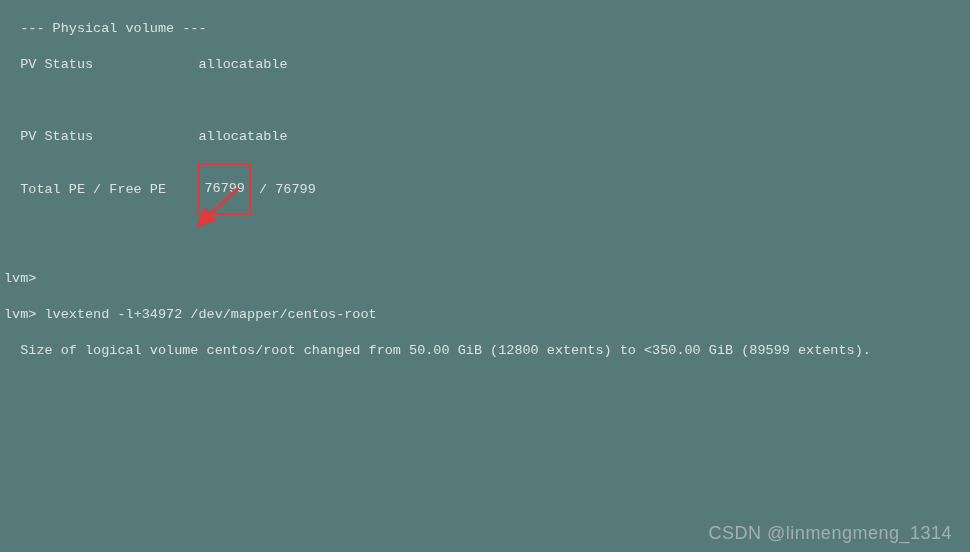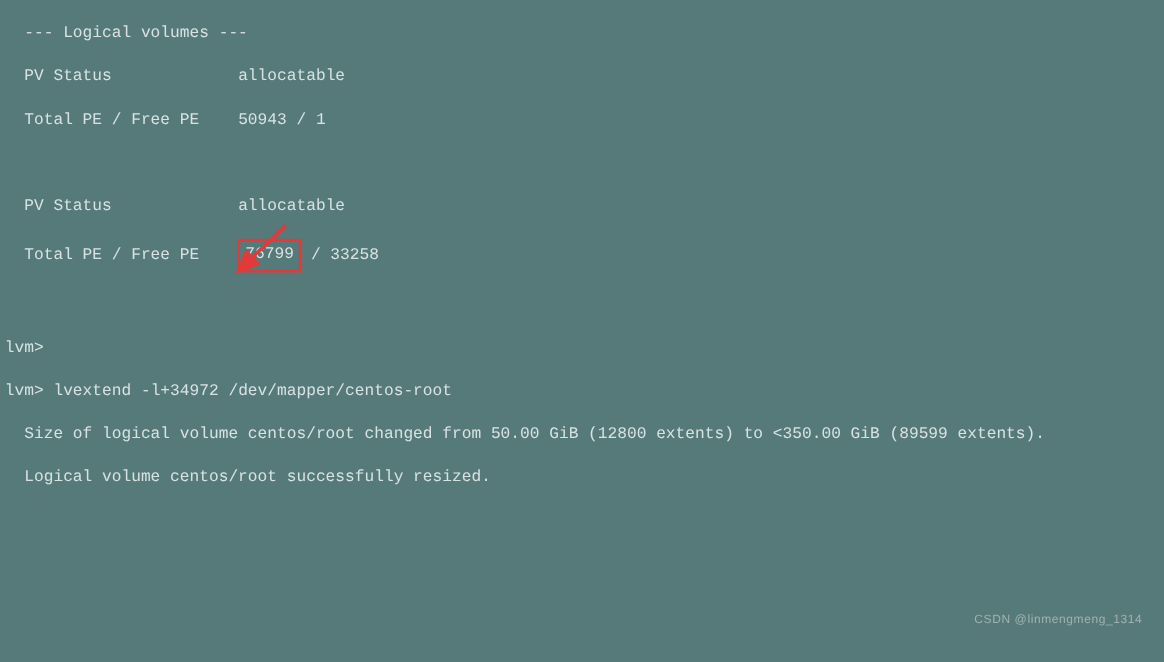--- a/index.html
+++ b/index.html
@@ -15,58 +15,56 @@
     overflow: hidden;
     position: relative;
   }
   .screen {
     padding: 2px 4px;
     white-space: pre;
   }
   .line { display: block; }
   .red-box {
     border: 2px solid #e03a3a;
-    padding: 4px 4px;
+    padding: 16px 4px;
     display: inline-block;
     line-height: 16px;
     position: relative;
     top: -1px;
     text-align: right;
   }
   .arrow {
     position: absolute;
     left: 190px;
     top: 186px;
     pointer-events: none;
   }
   .watermark {
     position: absolute;
     right: 18px;
-    bottom: 26px;
+    bottom: 10px;
     color: rgba(220,220,220,0.55);
     font-family: Arial, sans-serif;
-    font-size: 10px;
+    font-size: 18px;
     letter-spacing: 0.5px;
   }
 </style>
 </head>
 <body>
 
 <div class="screen">
-<span class="line">  --- Logical volumes ---</span>
+<span class="line">  --- Physical volume ---</span>
 <span class="line"><span>  PV Status            </span><span> allocatable</span></span>
-<span class="line"><span>  Total PE / Free PE   </span><span> 50943 / 1</span></span>
 <span class="line"> </span>
 <span class="line"><span>  PV Status            </span><span> allocatable</span></span>
-<span class="line"><span>  Total PE / Free PE   </span><span> </span><span class="red-box">76799</span><span> / 33258</span></span>
+<span class="line"><span>  Total PE / Free PE   </span><span> </span><span class="red-box">76799</span><span> / 76799</span></span>
 <span class="line"> </span>
 <span class="line">lvm&gt;</span>
 <span class="line"><span>lvm&gt; </span><span>lvextend -l+34972 /dev/mapper/centos-root</span></span>
 <span class="line">  Size of logical volume centos/root changed from 50.00 GiB (12800 extents) to &lt;350.00 GiB (89599 extents).</span>
-<span class="line">  Logical volume centos/root successfully resized.</span>
 
 
 
 </div>
 
 <svg class="arrow" width="60" height="50">
   <defs>
     <marker id="ah" markerWidth="8" markerHeight="8" refX="6" refY="3" orient="auto">
       <path d="M0,0 L7,3 L0,6 Z" fill="#e03a3a"></path>
     </marker>

